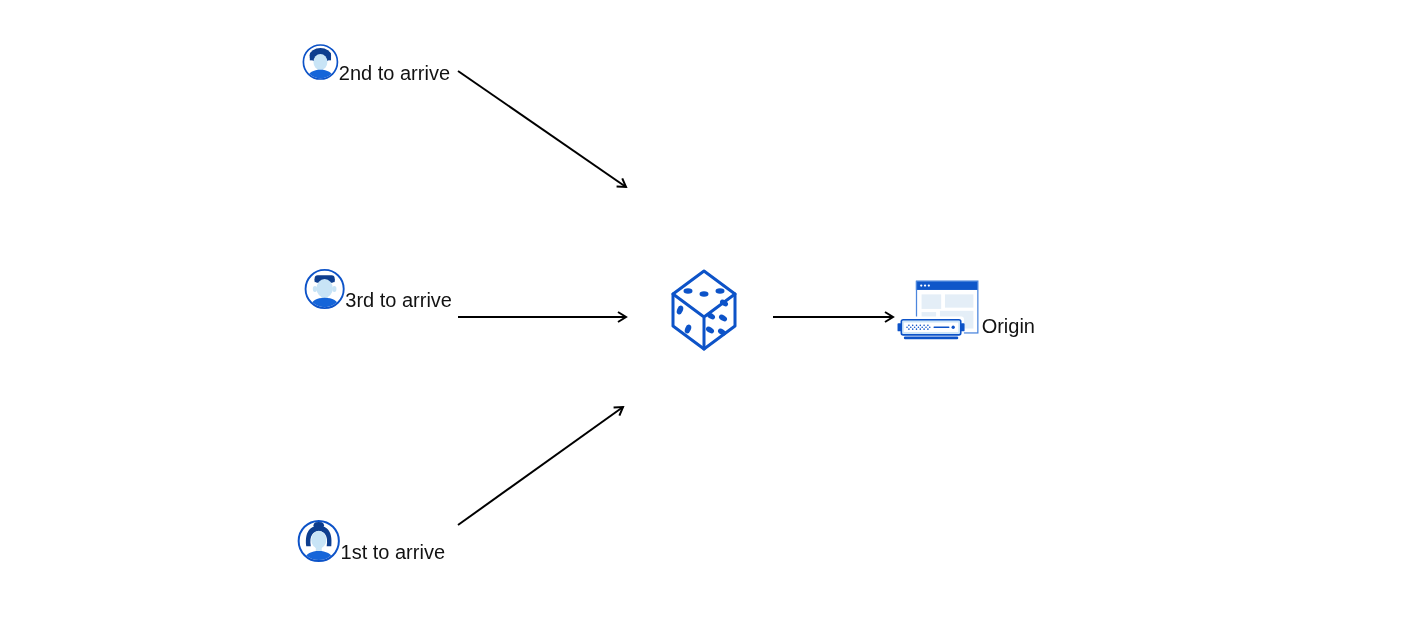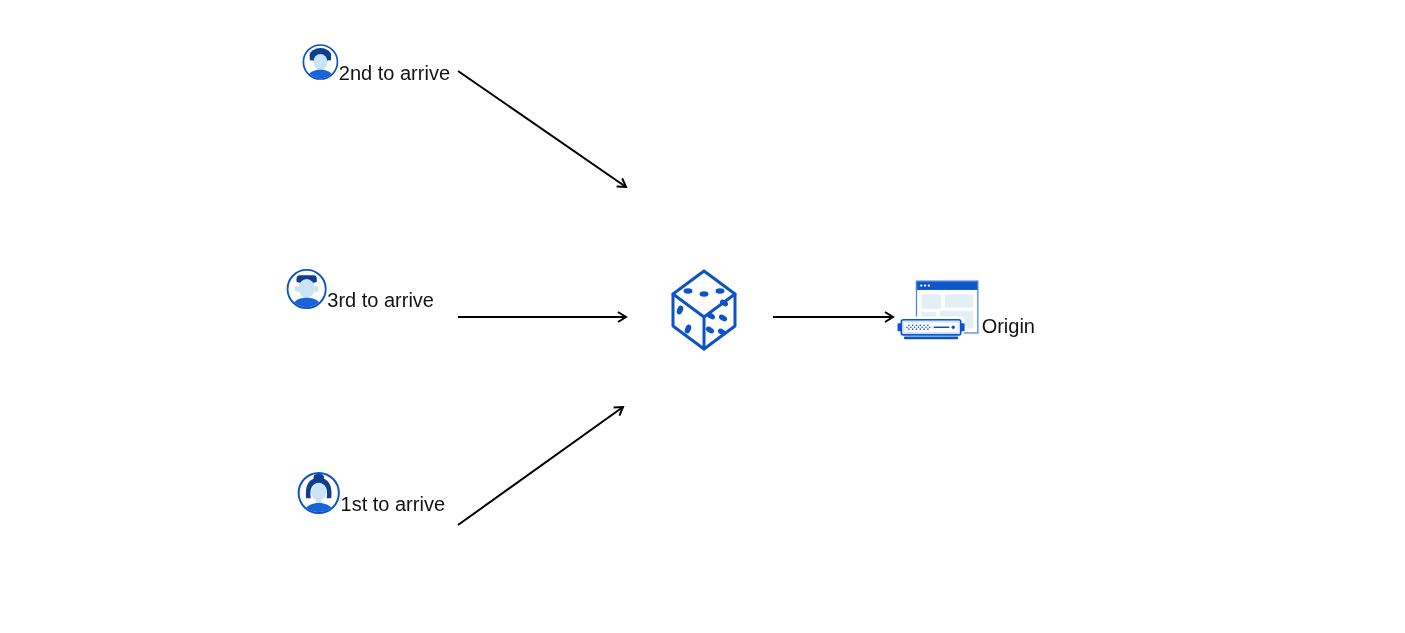--- a/index.html
+++ b/index.html
@@ -56,21 +56,21 @@
         <path class="f-hair" d="M14,18 C20,8 46,8 52,18 L52,26 C44,14 22,14 14,26 Z"></path>
         <ellipse class="f-face" cx="33" cy="33" rx="12.5" ry="14.5"></ellipse>
         <rect class="f-face" x="28.5" y="42" width="9" height="8"></rect>
         <path class="f-shirt" d="M8,66 C10,52 20,47 33,47 C46,47 56,52 58,66 Z"></path>
       </g>
       <circle cx="33" cy="33" r="30.5" class="s-primary" stroke-width="3"></circle>
     </svg>
     <div class="node-label">2nd to arrive</div>
   </div>
 
-  <div class="node" style="left:286px;top:256px;width:148px;">
+  <div class="node" style="left:304px;top:256px;width:148px;">
     <svg width="66" height="66" viewBox="0 0 66 66">
       <defs>
           <clipPath id="clipB">
             <circle cx="33" cy="33" r="29"></circle>
           </clipPath>
         </defs>
       <circle cx="33" cy="33" r="29" class="f-white"></circle>
       <g clip-path="url(#clipB)">
         <ellipse class="f-face" cx="17.5" cy="33" rx="3.4" ry="4.6"></ellipse>
         <ellipse class="f-face" cx="48.5" cy="33" rx="3.4" ry="4.6"></ellipse>
@@ -78,21 +78,21 @@
         <rect class="f-hair" x="17" y="17" width="32" height="5"></rect>
         <ellipse class="f-face" cx="33" cy="32" rx="13" ry="15"></ellipse>
         <rect class="f-face" x="28" y="42" width="10" height="8"></rect>
         <path class="f-shirt" d="M8,66 C10,52 20,47 33,47 C46,47 56,52 58,66 Z"></path>
       </g>
       <circle cx="33" cy="33" r="30.5" class="s-primary" stroke-width="3"></circle>
     </svg>
     <div class="node-label">3rd to arrive</div>
   </div>
 
-  <div class="node" style="left:297px;top:460px;width:148px;">
+  <div class="node" style="left:297px;top:508px;width:148px;">
     <svg width="66" height="66" viewBox="0 0 66 66">
       <defs>
           <clipPath id="clipC">
             <circle cx="33" cy="33" r="29"></circle>
           </clipPath>
         </defs>
       <circle cx="33" cy="33" r="29" class="f-white"></circle>
       <g clip-path="url(#clipC)">
         <ellipse class="f-hair" cx="33" cy="9" rx="8" ry="6"></ellipse>
         <path class="f-hair" d="M14,41 C11,15 24,10 33,10 C42,10 55,15 52,41 L45,41 C48,25 41,18 33,18 C25,18 18,25 21,41 Z"></path>

